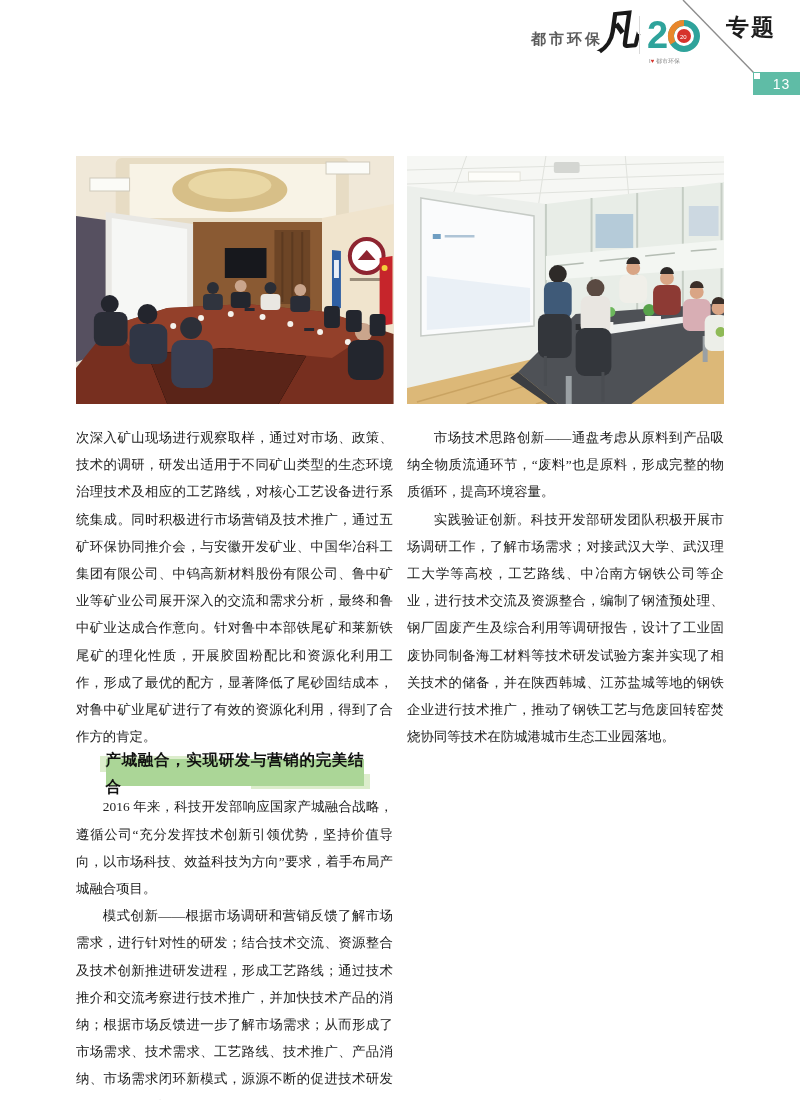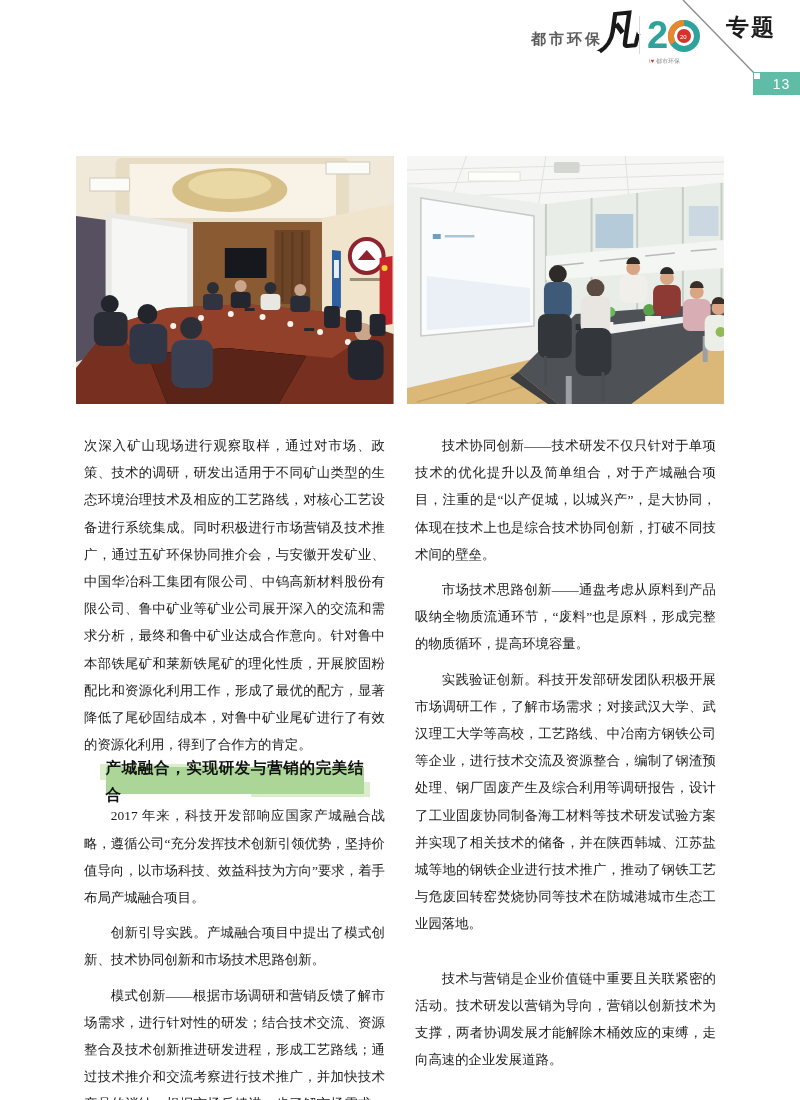--- a/index.html
+++ b/index.html
@@ -21,21 +21,21 @@
   .page-box .notch{position:absolute;left:1px;top:1px;width:6px;height:6px;background:#ffffff;}
   .page-box .num{position:absolute;left:0;top:0;width:100%;height:100%;display:flex;align-items:center;justify-content:center;
                  color:#ffffff;font-size:14px;font-family:"Liberation Sans",sans-serif;letter-spacing:1px;}
   
   .photos{position:absolute;left:76px;top:156px;width:648px;display:flex;gap:13px;}
   .photo{flex:1;height:248px;overflow:hidden;background:#e8e4da;}
   .photo svg{display:block;width:100%;height:100%;}
   
   .article{position:absolute;left:76px;top:424px;width:648px;display:flex;gap:14px;}
   .col{width:317px;font-size:13.4px;line-height:27.2px;text-align:justify;text-justify:inter-ideograph;}
-  .col p{margin:8px;}
+  .col p{margin:0;}
   .col p.ind{text-indent:2em;}
   .gap-before{margin-top:27px !important;}
   .band-wrap{position:relative;margin:9px auto 7px auto;width:258px;height:27px;}
   .band-light-a{position:absolute;left:-6px;top:-3px;width:46%;height:58%;background:#dcedcc;}
   .band-light-b{position:absolute;right:-6px;bottom:-3px;width:46%;height:58%;background:#dcedcc;}
   .band{position:absolute;left:0;top:0;width:100%;height:100%;background:#abd697;display:flex;align-items:center;justify-content:center;
         font-family:"Liberation Sans",sans-serif;font-weight:bold;font-size:15.5px;color:#111;}
 </style>
 </head>
 <body>
@@ -246,27 +246,24 @@
 
   <div class="article">
 
     <div class="col">
       <p>次深入矿山现场进行观察取样，通过对市场、政策、技术的调研，研发出适用于不同矿山类型的生态环境治理技术及相应的工艺路线，对核心工艺设备进行系统集成。同时积极进行市场营销及技术推广，通过五矿环保协同推介会，与安徽开发矿业、中国华冶科工集团有限公司、中钨高新材料股份有限公司、鲁中矿业等矿业公司展开深入的交流和需求分析，最终和鲁中矿业达成合作意向。针对鲁中本部铁尾矿和莱新铁尾矿的理化性质，开展胶固粉配比和资源化利用工作，形成了最优的配方，显著降低了尾砂固结成本，对鲁中矿业尾矿进行了有效的资源化利用，得到了合作方的肯定。</p>
       <div class="band-wrap">
         <div class="band-light-a"></div>
         <div class="band-light-b"></div>
         <div class="band">产城融合，实现研发与营销的完美结合</div>
       </div>
-      <p class="ind">2017 年来，科技开发部响应国家产城融合战略，遵循公司“充分发挥技术创新引领优势，坚持价值导向，以市场科技、效益科技为方向”要求，着手布局产城融合项目。</p>
-      <p class="ind">创新引导实践。产城融合项目中提出了模式创新、技术协同创新和市场技术思路创新。</p>
+      <p class="ind">2016 年来，科技开发部响应国家产城融合战略，遵循公司“充分发挥技术创新引领优势，坚持价值导向，以市场科技、效益科技为方向”要求，着手布局产城融合项目。</p>
       <p class="ind">模式创新——根据市场调研和营销反馈了解市场需求，进行针对性的研发；结合技术交流、资源整合及技术创新推进研发进程，形成工艺路线；通过技术推介和交流考察进行技术推广，并加快技术产品的消纳；根据市场反馈进一步了解市场需求；从而形成了市场需求、技术需求、工艺路线、技术推广、产品消纳、市场需求闭环新模式，源源不断的促进技术研发和营销的双向并行。</p>
     </div>
 
     <div class="col">
-      <p class="ind">技术协同创新——技术研发不仅只针对于单项技术的优化提升以及简单组合，对于产城融合项目，注重的是“以产促城，以城兴产”，是大协同，体现在技术上也是综合技术协同创新，打破不同技术间的壁垒。</p>
       <p class="ind">市场技术思路创新——通盘考虑从原料到产品吸纳全物质流通环节，“废料”也是原料，形成完整的物质循环，提高环境容量。</p>
       <p class="ind">实践验证创新。科技开发部研发团队积极开展市场调研工作，了解市场需求；对接武汉大学、武汉理工大学等高校，工艺路线、中冶南方钢铁公司等企业，进行技术交流及资源整合，编制了钢渣预处理、钢厂固废产生及综合利用等调研报告，设计了工业固废协同制备海工材料等技术研发试验方案并实现了相关技术的储备，并在陕西韩城、江苏盐城等地的钢铁企业进行技术推广，推动了钢铁工艺与危废回转窑焚烧协同等技术在防城港城市生态工业园落地。</p>
-      <p class="ind gap-before">技术与营销是企业价值链中重要且关联紧密的活动。技术研发以营销为导向，营销以创新技术为支撑，两者协调发展才能解除木桶效应的束缚，走向高速的企业发展道路。</p>
 
     </div>
 
   </div>
 </div>
 
 </body></html>

